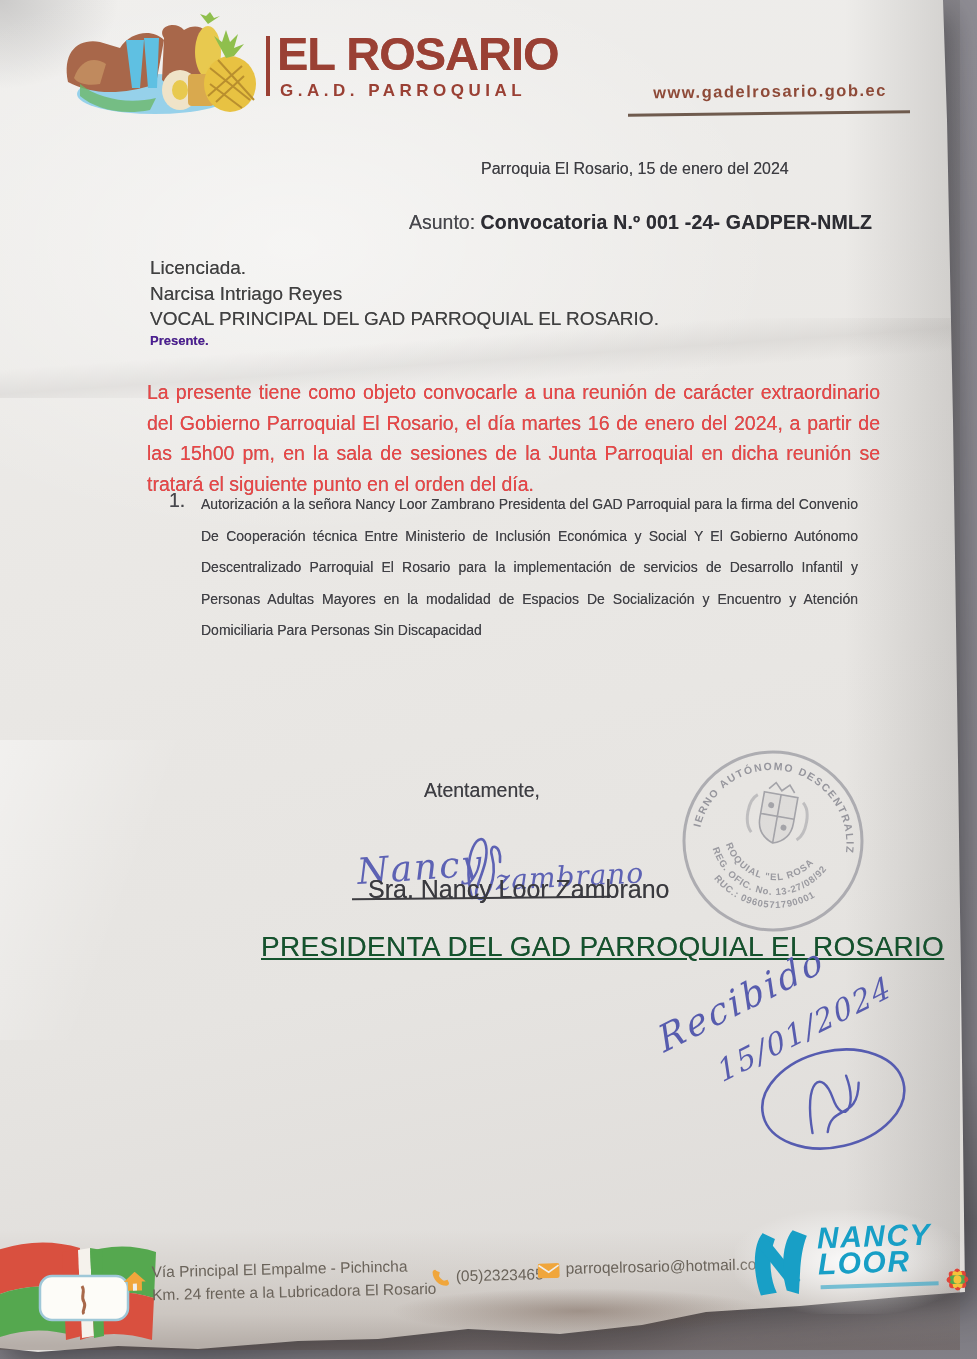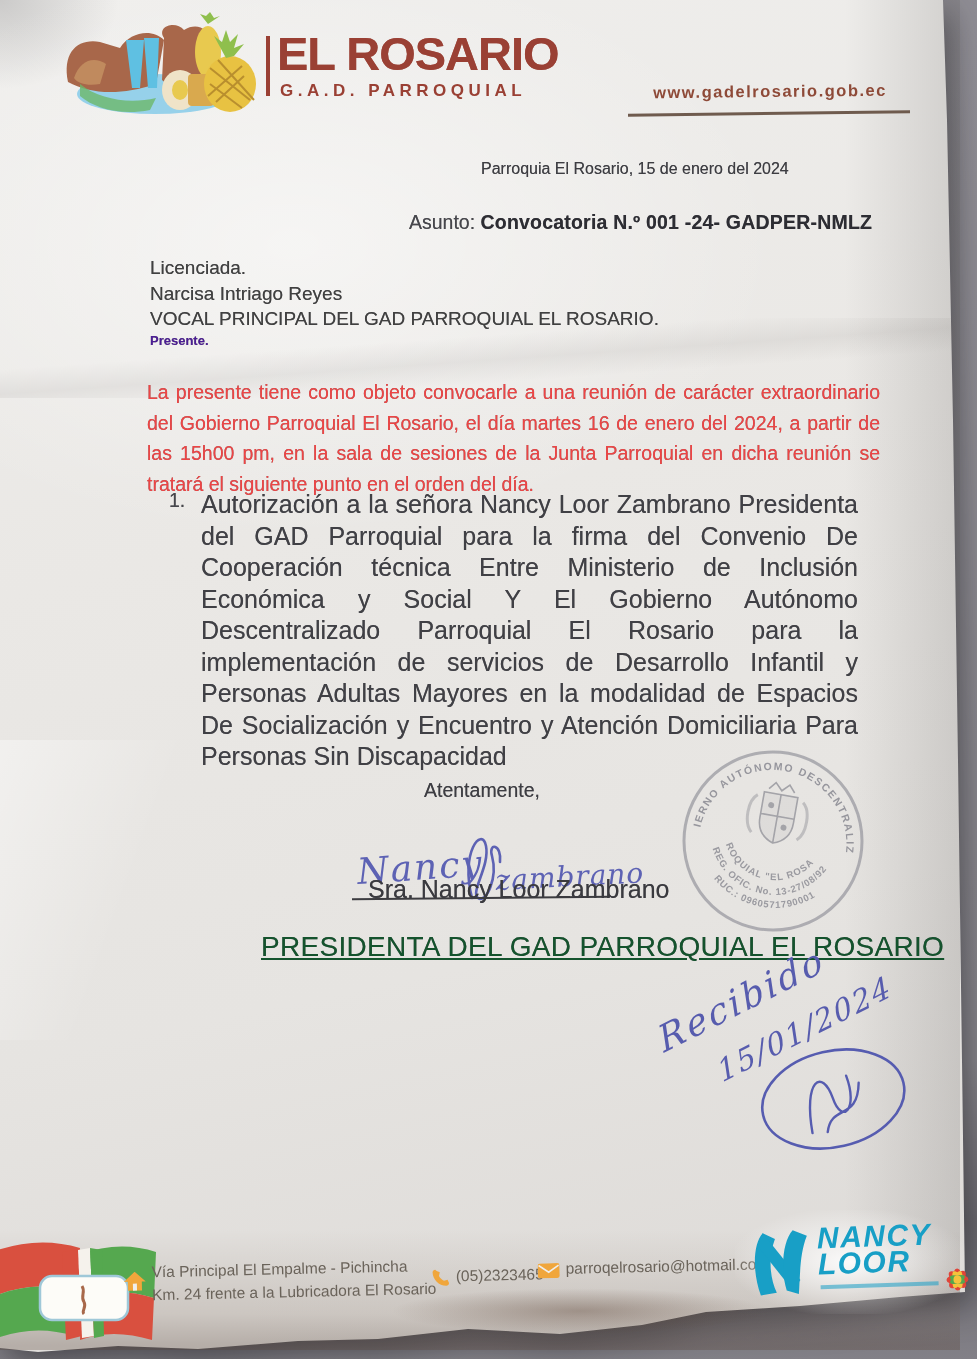--- a/index.html
+++ b/index.html
@@ -46,21 +46,21 @@
   
   .txt{position:absolute;color:#47474c;text-shadow:0 0 .5px rgba(70,70,76,.7);}
   .date-line{left:481px;top:160px;font-size:16px;color:#3d3d42;}
   .subject{left:409px;top:193px;font-size:19.5px;margin-top:18px;}
   .subject b{color:#2d2d33;letter-spacing:.2px;}
   .recipient{left:150px;top:255px;font-size:19px;line-height:25.5px;color:#404040;}
   .presente{left:150px;top:333px;font-size:13px;color:#4c1d95;font-weight:bold;}
   .body-par{left:147px;top:368px;width:733px;font-size:19.5px;line-height:30.5px;
     text-align:justify;color:#ef4444;margin-top:9px;}
   .agenda-num{left:169px;top:489px;font-size:19.5px;}
-  .agenda-text{left:201px;top:489px;width:657px;font-size:25px;line-height:31.5px;
+  .agenda-text{left:201px;top:489px;width:657px;font-size:14px;line-height:31.5px;
     text-align:justify;color:#404045;}
   .closing{left:424px;top:779px;font-size:19.5px;color:#3d3d42;}
   .sig-line{position:absolute;left:352px;top:897px;width:258px;height:2px;background:#3c3c40;
     transform:rotate(-.5deg);}
   .signer-name{left:368px;top:875px;font-size:25px;color:#3a3a3f;}
   .signer-title{left:261px;top:931px;font-size:28px;color:#14532d;letter-spacing:.3px;text-decoration:underline;}
 
   
   .stamp{position:absolute;left:664px;top:736px;width:218px;height:210px;opacity:.82;
     transform:rotate(10deg);}

